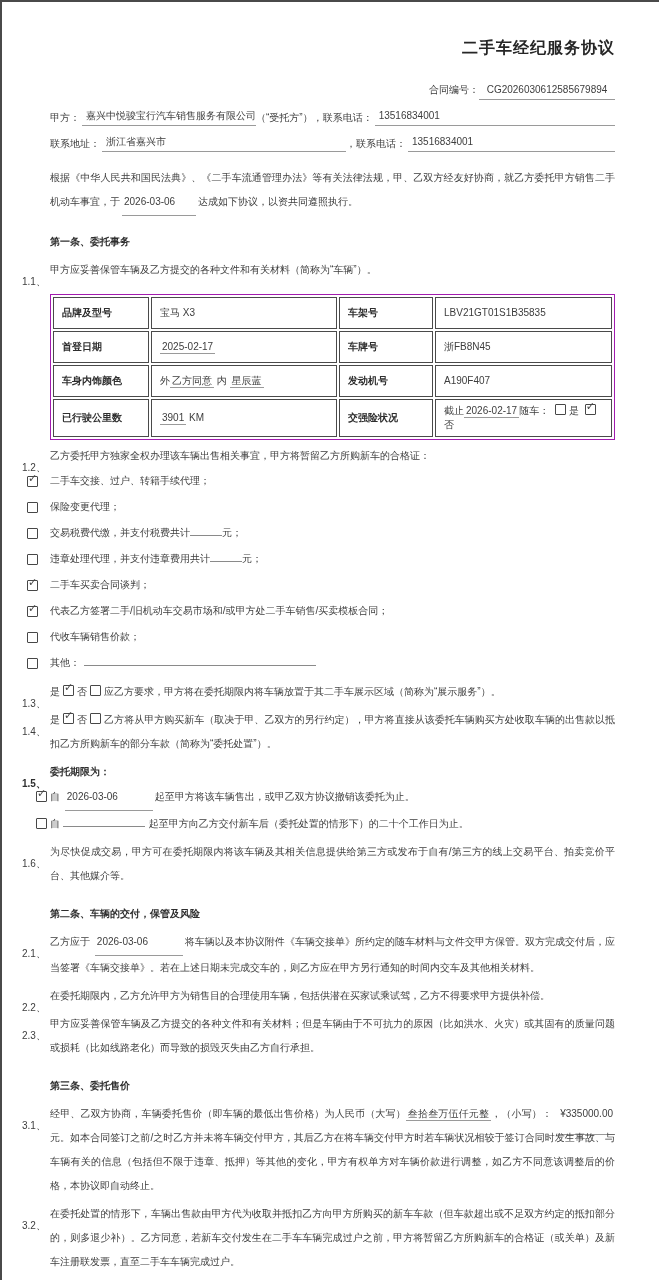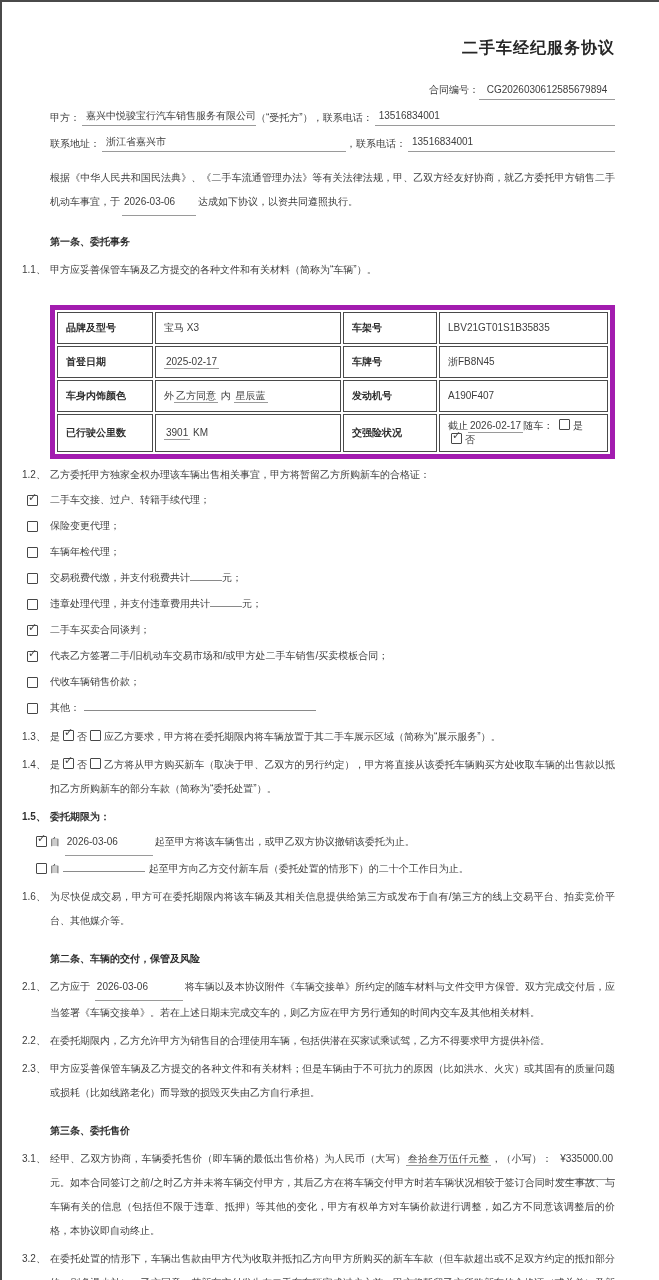--- a/index.html
+++ b/index.html
@@ -19,21 +19,21 @@
   .cno{display:inline-block;width:132px;text-align:center;padding:0 2px 2px 2px;}
   .party{display:flex;align-items:center;margin-top:9px;line-height:14px;white-space:nowrap;}
   .party .lab{flex:none;}
   .party .nameuv{display:inline-block;width:168px;padding:0 2px 2px 4px;margin-left:2px;}
   .party .addruv{display:inline-block;width:238px;padding:0 2px 2px 4px;margin-left:2px;}
   .party .grow{flex:1;padding:0 2px 2px 4px;margin-left:2px;}
   p{margin:0;line-height:24px;text-align:justify;}
   .intro{margin-top:14px;}
   .sec-h{font-weight:bold;color:#2e2e2e;margin-top:14px;line-height:24px;}
   .clause{position:relative;margin-top:4px;}
-  .clause .num{position:absolute;left:-28px;top:0;}
+  .clause .num{position:absolute;left:-28px;top:12px;}
   .bold{font-weight:bold;color:#2e2e2e;}
   .cb{
     display:inline-block;width:9px;height:9px;border:1px solid #474747;
     border-radius:1px;position:relative;vertical-align:-1px;background:#fff;
   }
   .cb.checked::after{
     content:"✓";position:absolute;left:0px;top:-4px;
     font-size:11px;font-weight:bold;color:#474747;line-height:11px;
   }
   .cb.inline{margin:0 3px;}
@@ -41,21 +41,21 @@
   .opt>.cb{position:absolute;left:-23px;top:8px;}
   .subopt{position:relative;line-height:25px;}
   .subopt>.cb{position:absolute;left:-14px;top:7px;}
   .blank-s{display:inline-block;width:32px;border-bottom:1px solid #8a8a8a;height:10px;}
   .blank-m{display:inline-block;width:82px;border-bottom:1px solid #8a8a8a;height:10px;margin-right:4px;}
   .blank-l{display:inline-block;width:232px;border-bottom:1px solid #8a8a8a;height:11px;margin-left:4px;}
   .duv{display:inline-block;min-width:70px;text-align:left;padding:0 2px 1px 2px;margin:0 2px;}
   .duv2{display:inline-block;min-width:84px;text-align:left;padding:0 2px 1px 2px;margin:0 2px;}
   table.veh{
     width:100%;border-collapse:separate;border-spacing:2px;
-    border:5px solid #a21caf;margin-top:23px;
+    border:1px solid #a21caf;margin-top:12px;
   }
   table.veh td{
     border:1px solid #4a4a4a;padding:4px 8px;height:22px;
     vertical-align:middle;text-align:left;line-height:14px;
   }
   td.k{font-weight:bold;color:#2e2e2e;}
   td.c1{width:78px;}
   td.c2{width:168px;}
   td.c3{width:76px;}
   .amt{padding:0 2px 1px 2px;}
@@ -145,24 +145,20 @@
   <div class="opt">
     <span class="cb checked"></span>
     <span>二手车交接、过户、转籍手续代理；</span>
   </div>
   <div class="opt">
     <span class="cb"></span>
     <span>保险变更代理；</span>
   </div>
   <div class="opt">
     <span class="cb"></span>
-    <span>车辆年检代理；</span>
-  </div>
-  <div class="opt">
-    <span class="cb"></span>
     <span>交易税费代缴，并支付税费共计</span><span class="blank-s"></span><span>元；</span>
   </div>
   <div class="opt">
     <span class="cb"></span>
     <span>违章处理代理，并支付违章费用共计</span><span class="blank-s"></span><span>元；</span>
   </div>
   <div class="opt">
     <span class="cb checked"></span>
     <span>二手车买卖合同谈判；</span>
   </div>

